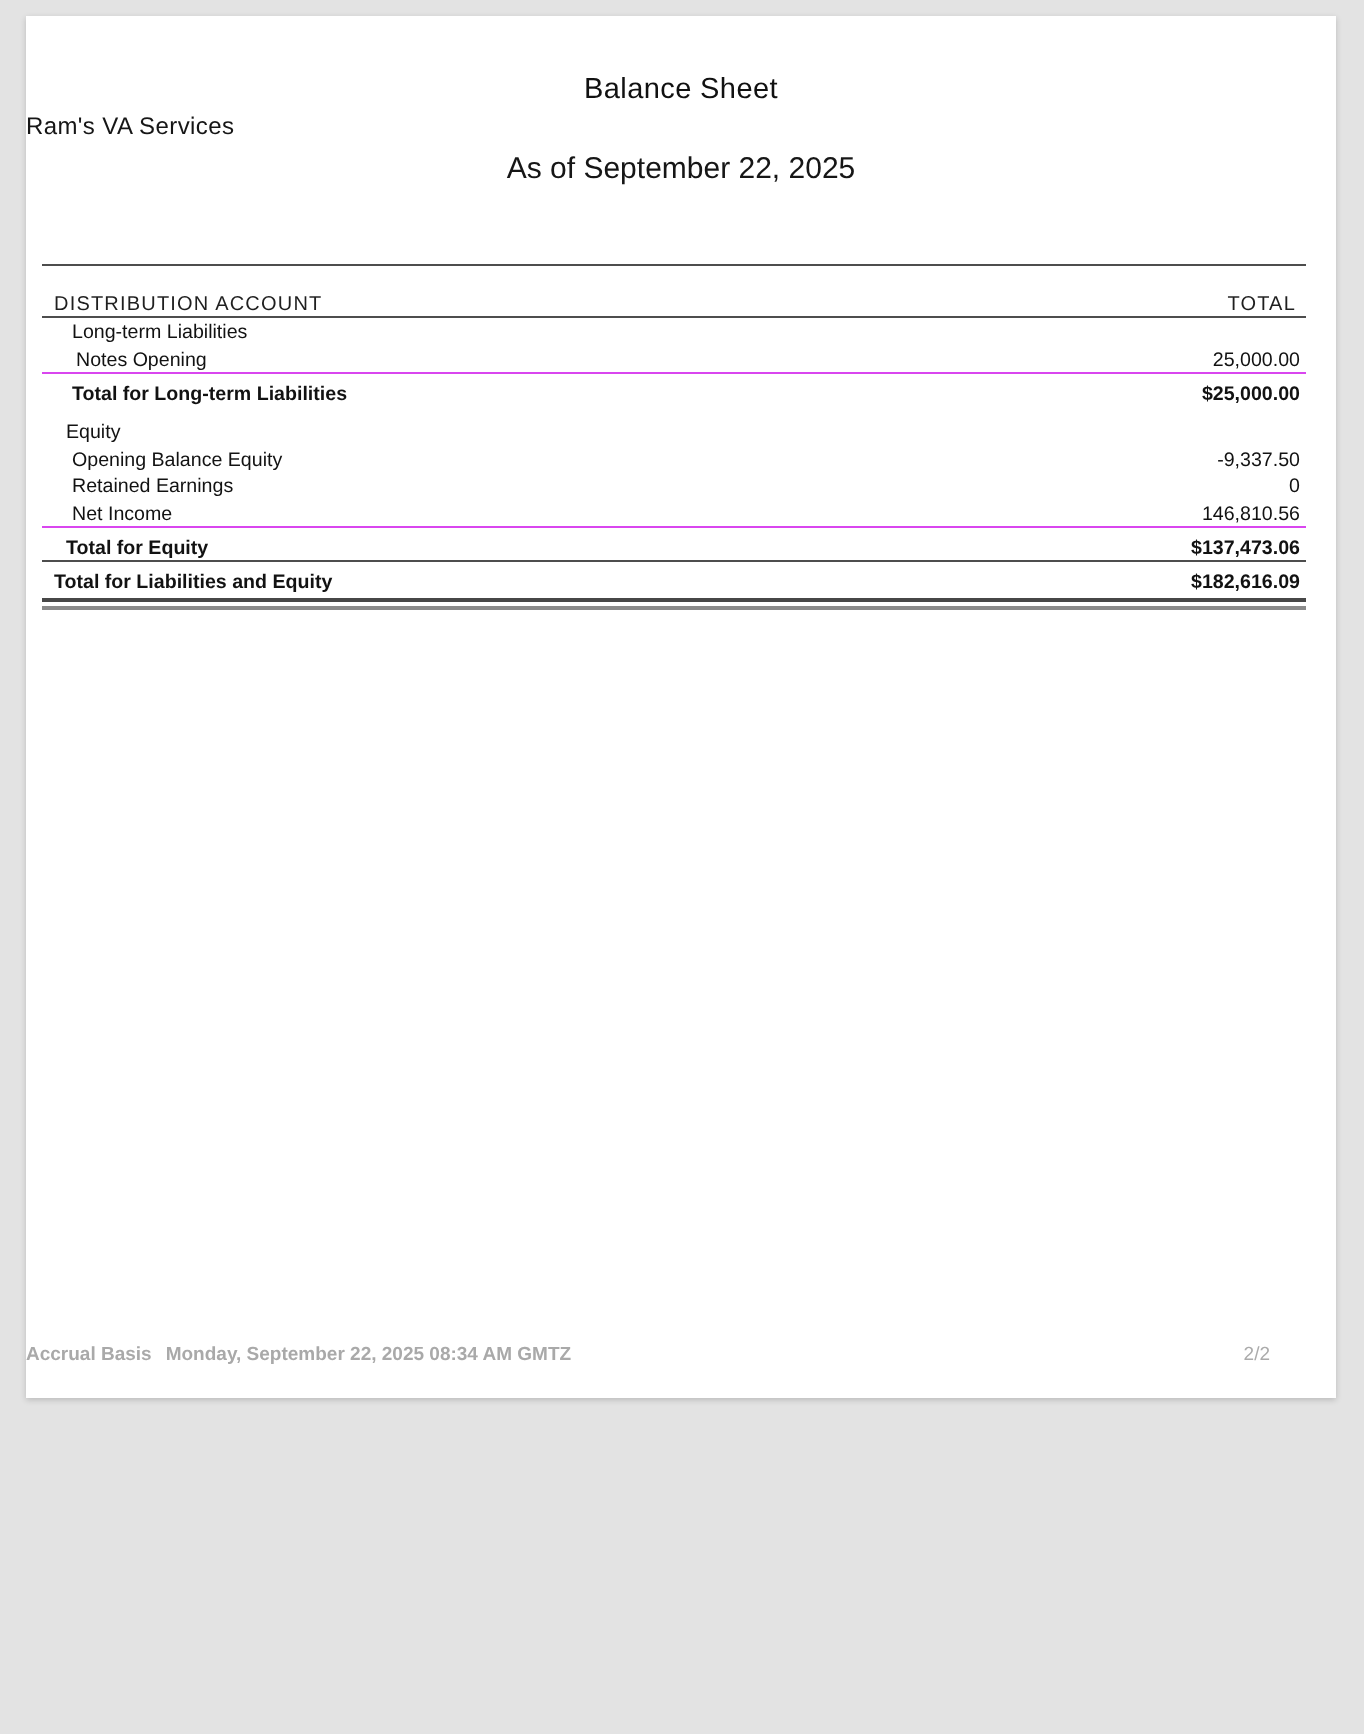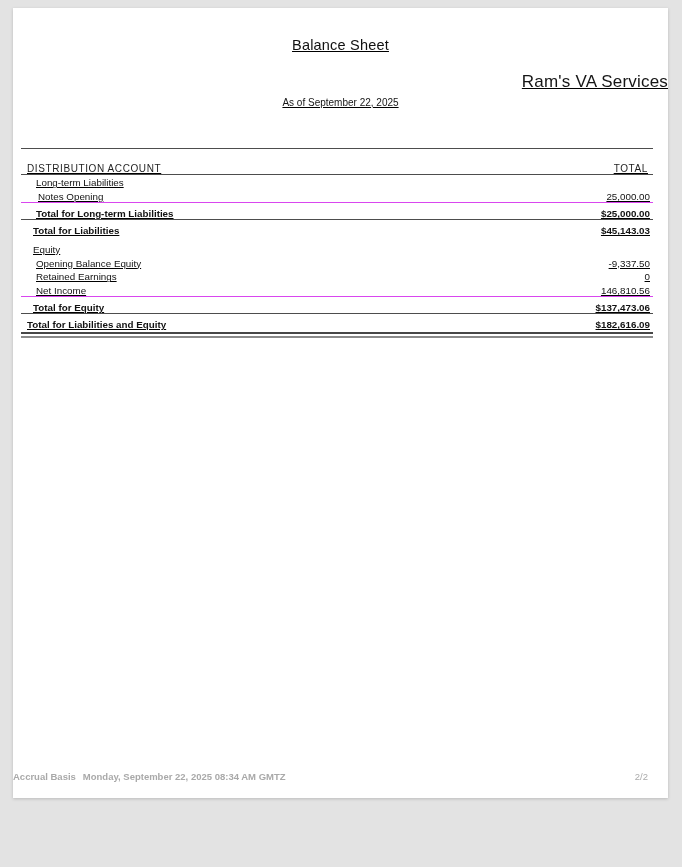--- a/index.html
+++ b/index.html
@@ -5,46 +5,45 @@
   * { margin: 0; padding: 0; box-sizing: border-box; }
   html, body {
     width: 682px; height: 867px;
     background: #e3e3e3;
     font-family: "Liberation Sans", sans-serif;
     overflow: hidden;
   }
   .page {
     position: absolute;
     left: 13px; top: 8px;
-    width: 655px; height: 790px;
+    width: 655px; height: 691px;
     background: #ffffff;
     box-shadow: 0 1px 3px rgba(0,0,0,0.18);
-    text-decoration: underline;
   }
   .title {
     margin-top: 30px;
     text-align: center;
     font-size: 14.5px;
     font-weight: 400;
     line-height: 1;
     color: #111;
     letter-spacing: 0.2px;
   }
   .company {
-    margin-top: 20px;
-    text-align: right;
-    font-size: 17px;
+    margin-top: 4px;
+    text-align: left;
+    font-size: 12px;
     line-height: 1;
     color: #161616;
     letter-spacing: 0.2px;
   }
   .asof {
     margin-top: 8px;
     text-align: center;
-    font-size: 10px;
+    font-size: 15px;
     line-height: 1;
     color: #161616;
   }
   .report {
     margin: 29px 15px 0 8px;
   }
   .thead {
     display: flex;
     justify-content: space-between;
     align-items: flex-end;
@@ -92,21 +91,21 @@
     position: absolute;
     left: 0; right: 0;
     text-align: left;
     padding-right: 26px;
     font-weight: bold;
     white-space: nowrap;
   }
   .footer-center .basis { margin-right: 7px; }
   .pageno {
     position: absolute;
-    right: 20px; top: 0;
+    right: 33px; top: 0;
     font-weight: 400;
     color: #ababab;
   }
 </style>
 </head>
 <body>
 
 <div class="page">
 
   <div class="title">Balance Sheet</div>
@@ -123,24 +122,20 @@
           <span class="lbl ind2">Long-term Liabilities</span>
           <span class="val"></span>
         </div>
         <div class="trow item">
           <span class="lbl ind3">Notes Opening</span>
           <span class="val">25,000.00</span>
         </div>
         <div class="trow subtotal">
           <span class="lbl ind2">Total for Long-term Liabilities</span>
           <span class="val">$25,000.00</span>
-        </div>
-        <div class="trow total">
-          <span class="lbl ind1">Total for Liabilities</span>
-          <span class="val">$45,143.03</span>
         </div>
         <div class="spacer"></div>
         <div class="trow section">
           <span class="lbl ind1">Equity</span>
           <span class="val"></span>
         </div>
         <div class="trow item">
           <span class="lbl ind2">Opening Balance Equity</span>
           <span class="val">-9,337.50</span>
         </div>

